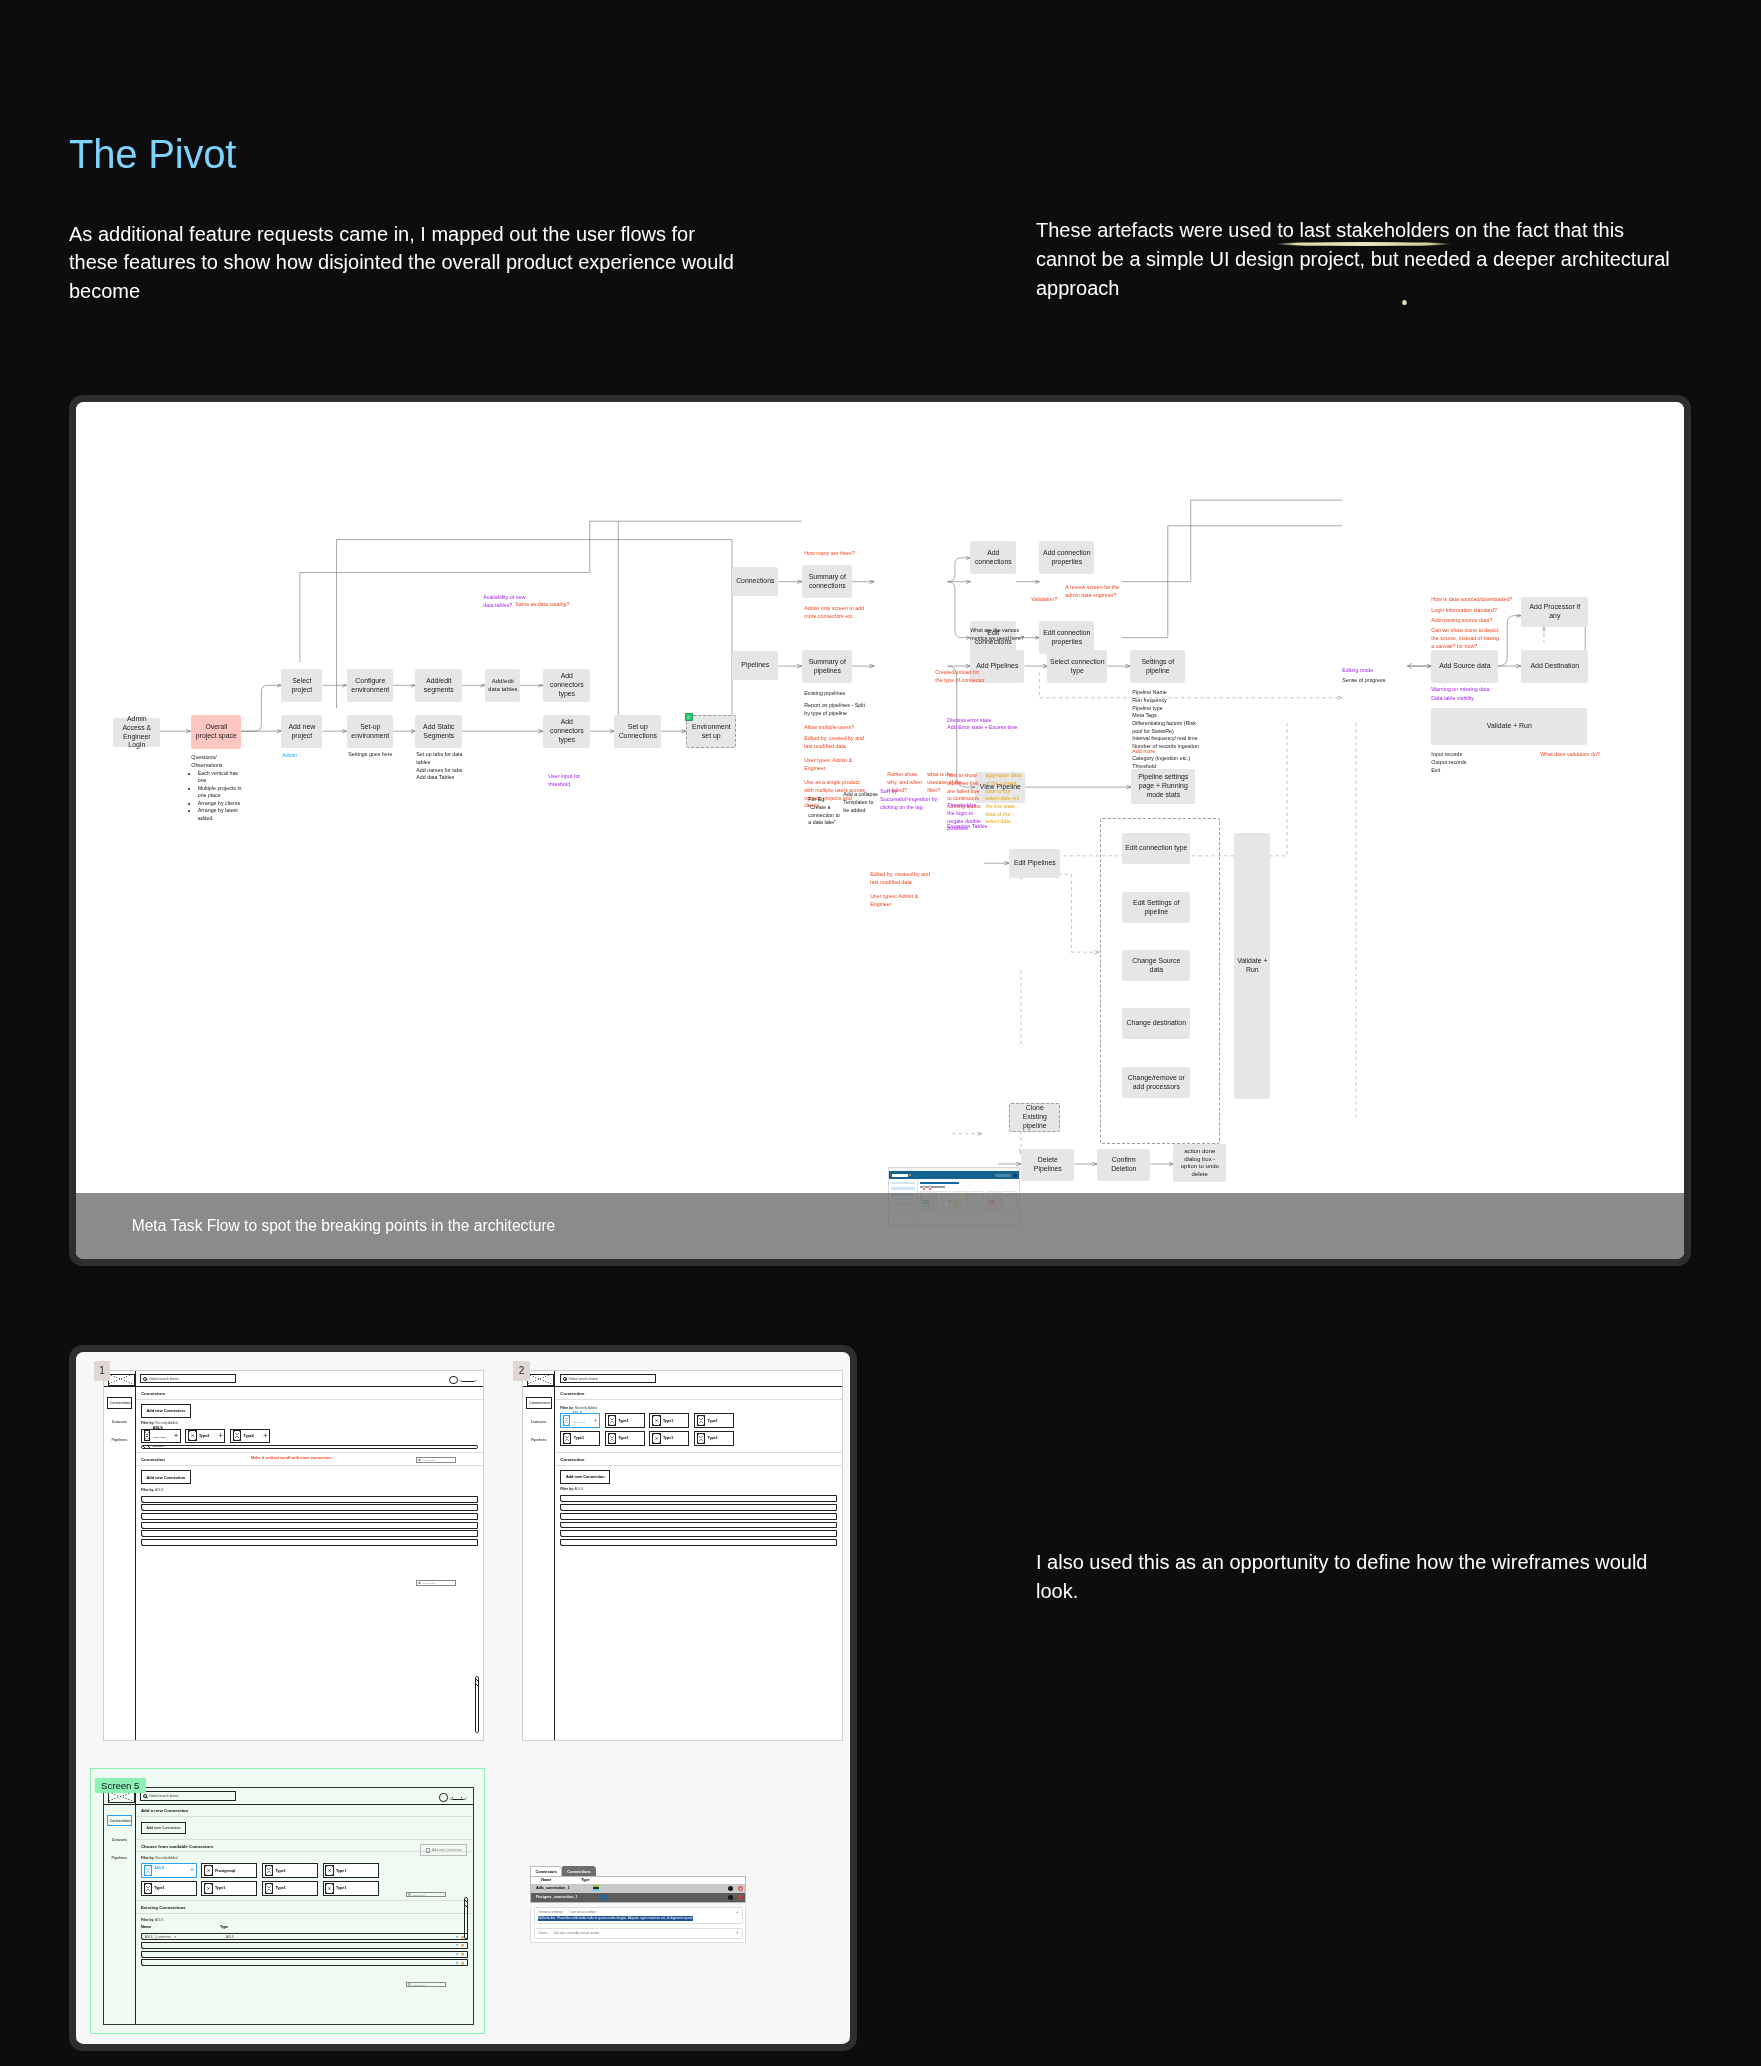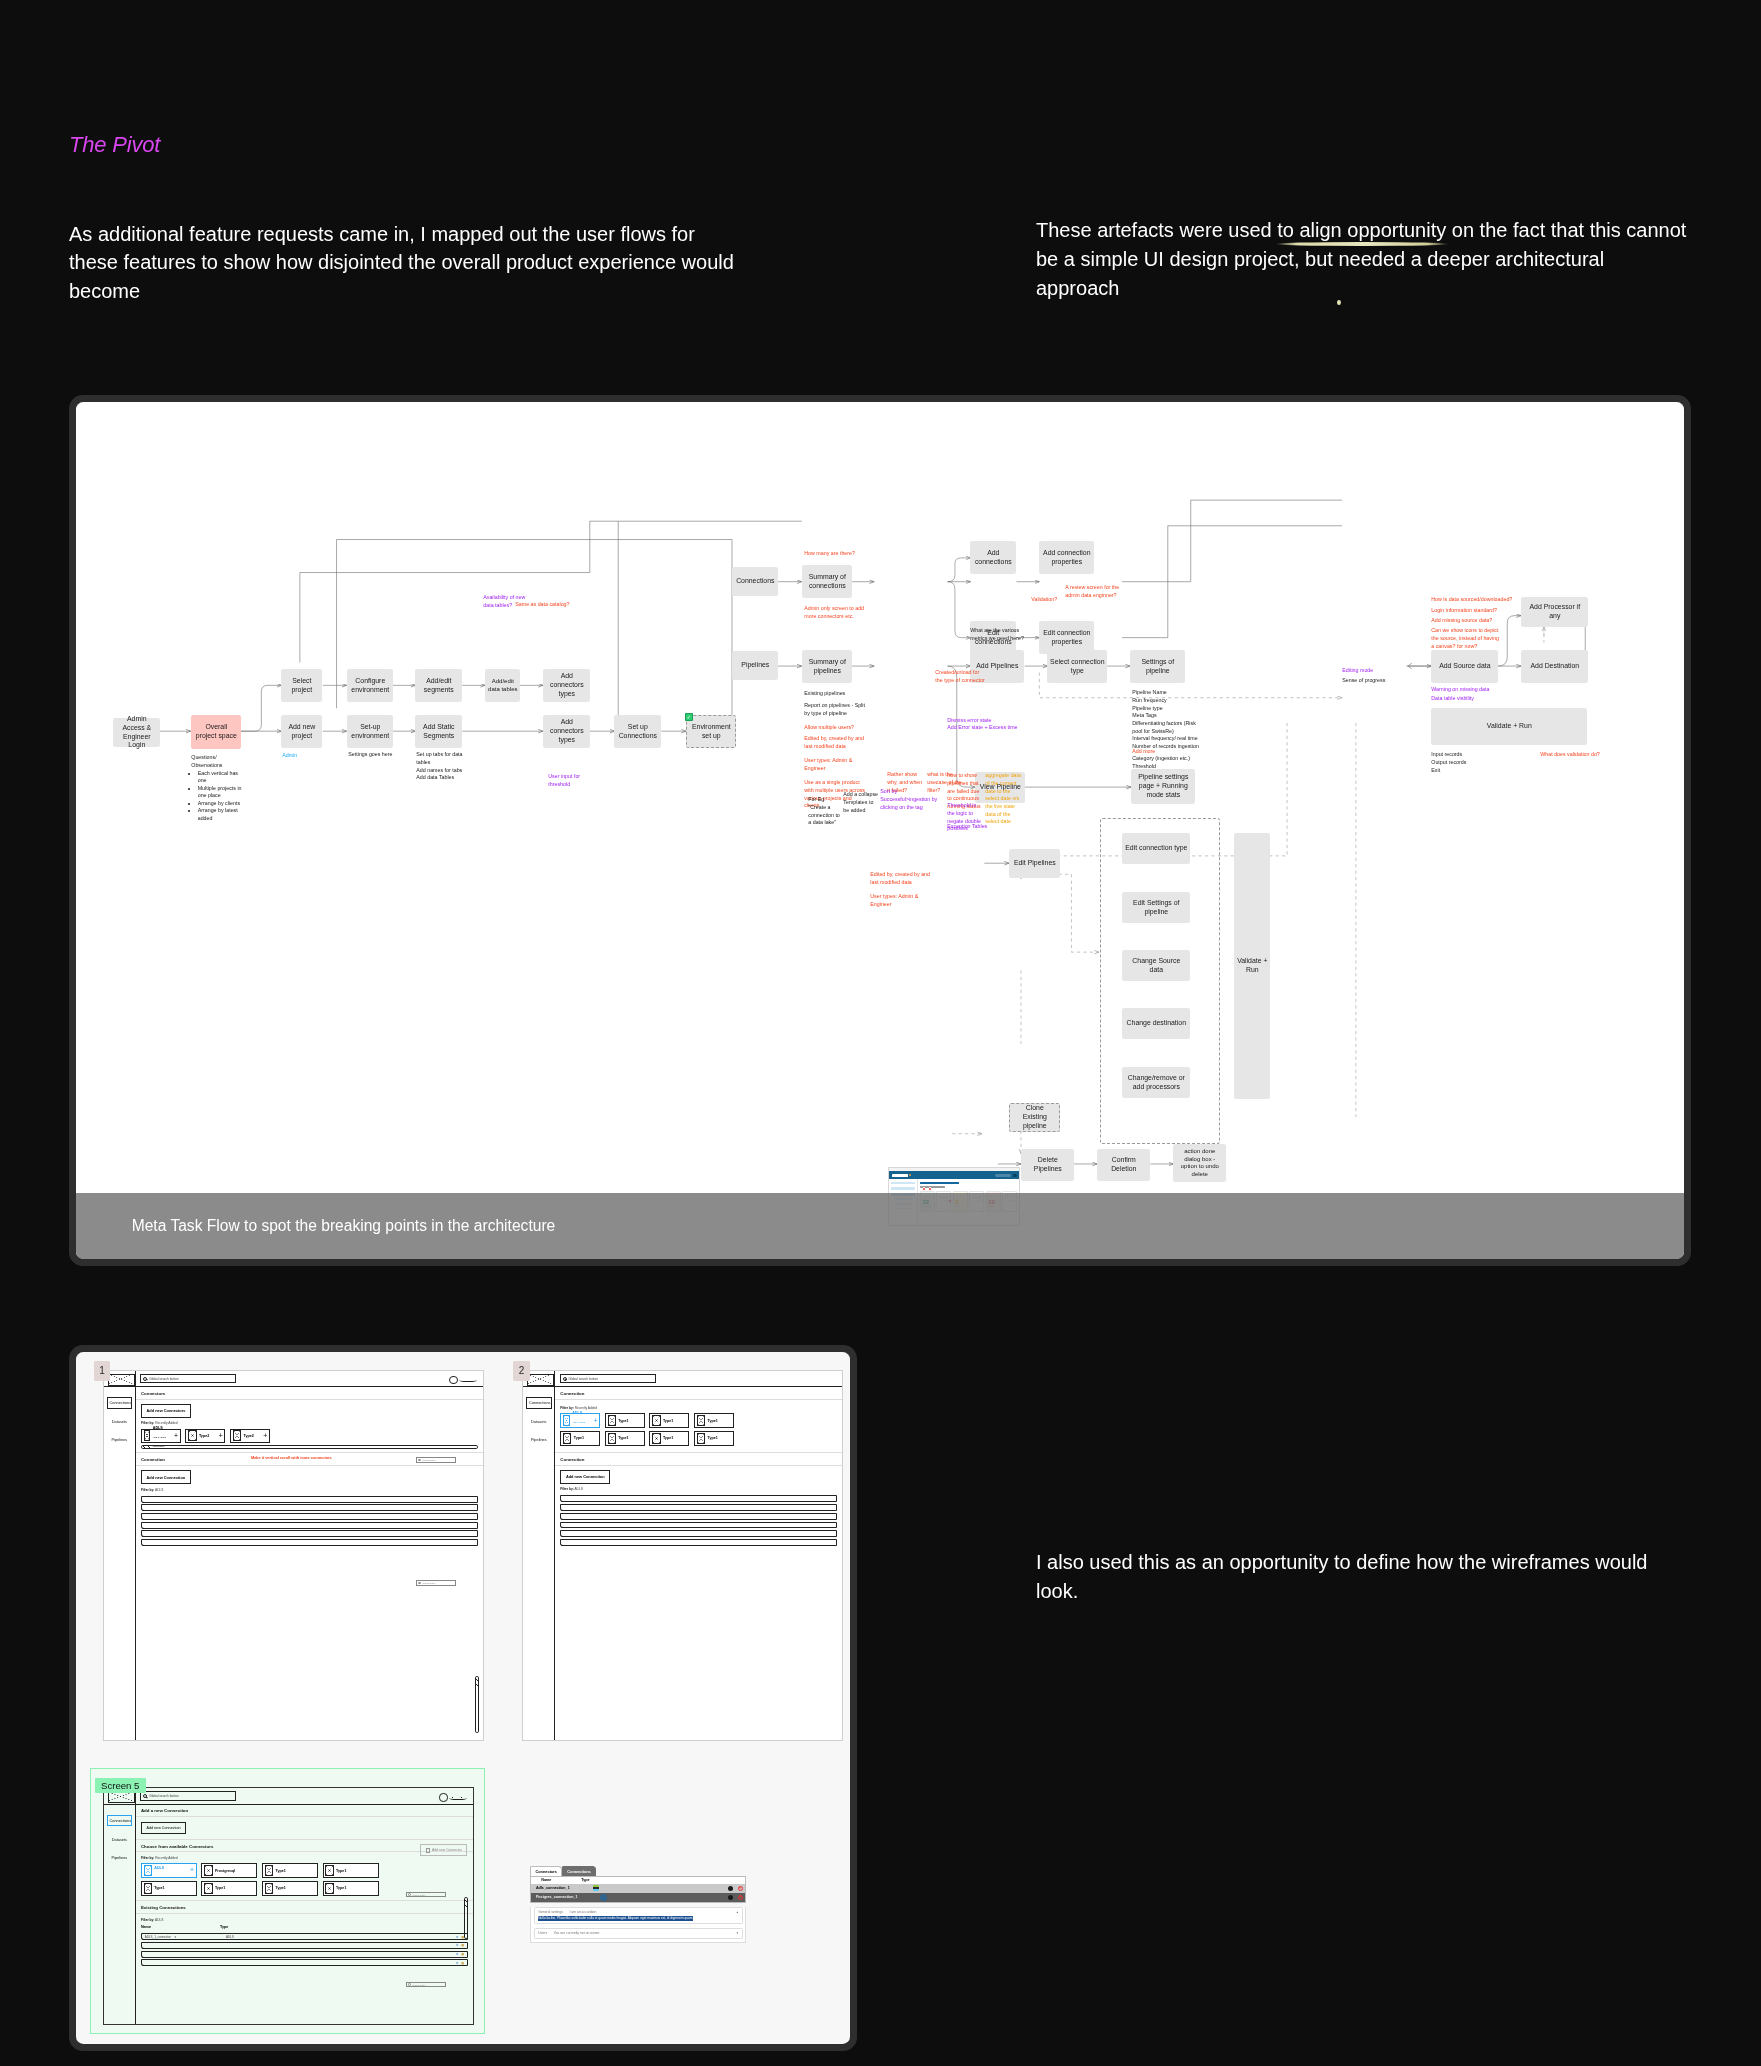--- a/index.html
+++ b/index.html
@@ -7,21 +7,21 @@
     width: 1761px; height: 2066px;
     background: #0d0d0d;
     font-family: "Liberation Sans", sans-serif;
     overflow: hidden;
   }
   .page { position: relative; width: 1761px; height: 2066px; background: #0d0d0d; }
 
   
   .title {
     position: absolute; left: 69px; top: 132px;
-    font-size: 22px; font-weight: 400; color: #d946ef; letter-spacing: -0.2px; font-style: italic;
+    font-size: 40px; font-weight: 400; color: #7dd3fc; letter-spacing: -0.2px;
   }
   .intro-left {
     position: absolute; left: 69px; top: 220px; width: 670px;
     font-size: 20px; line-height: 1.42; color: #ffffff; font-weight: 400;
   }
   .intro-right {
     position: absolute; left: 1036px; top: 216px; width: 651px;
     font-size: 20px; line-height: 1.45; color: #ffffff; font-weight: 400;
   }
   .hl { position: relative; display: inline; }
@@ -204,21 +204,21 @@
 </head>
 <body>
 
 <div class="page">
 
   <h1 class="title">The Pivot</h1>
 
   <div class="intro-left">As additional feature requests came in, I mapped out the user flows for these features to show how disjointed the overall product experience would become</div>
 
   <div class="intro-right">
-    <span>These artefacts were used </span><span class="hl">to align opportunity</span><span> on the fact that this cannot be a simple UI design project, but </span><span class="hl hl2">needed a deeper architectural approach</span>
+    <span>These artefacts were used </span><span class="hl">to last stakeholders</span><span> on the fact that this cannot be a simple UI design project, but </span><span class="hl hl2">needed a deeper architectural approach</span>
   </div>
 
   <div class="card1">
     <div class="card1-inner">
       <div class="flow">
 
         <svg class="edges" viewBox="0 0 3504 1868" preserveAspectRatio="none">
           <defs>
             <marker id="ah" markerWidth="9" markerHeight="9" refX="8" refY="3" orient="auto">
               <path d="M0,0 L8,3 L0,6" fill="none" stroke="#6d6d6d" stroke-width="1.1"></path>

